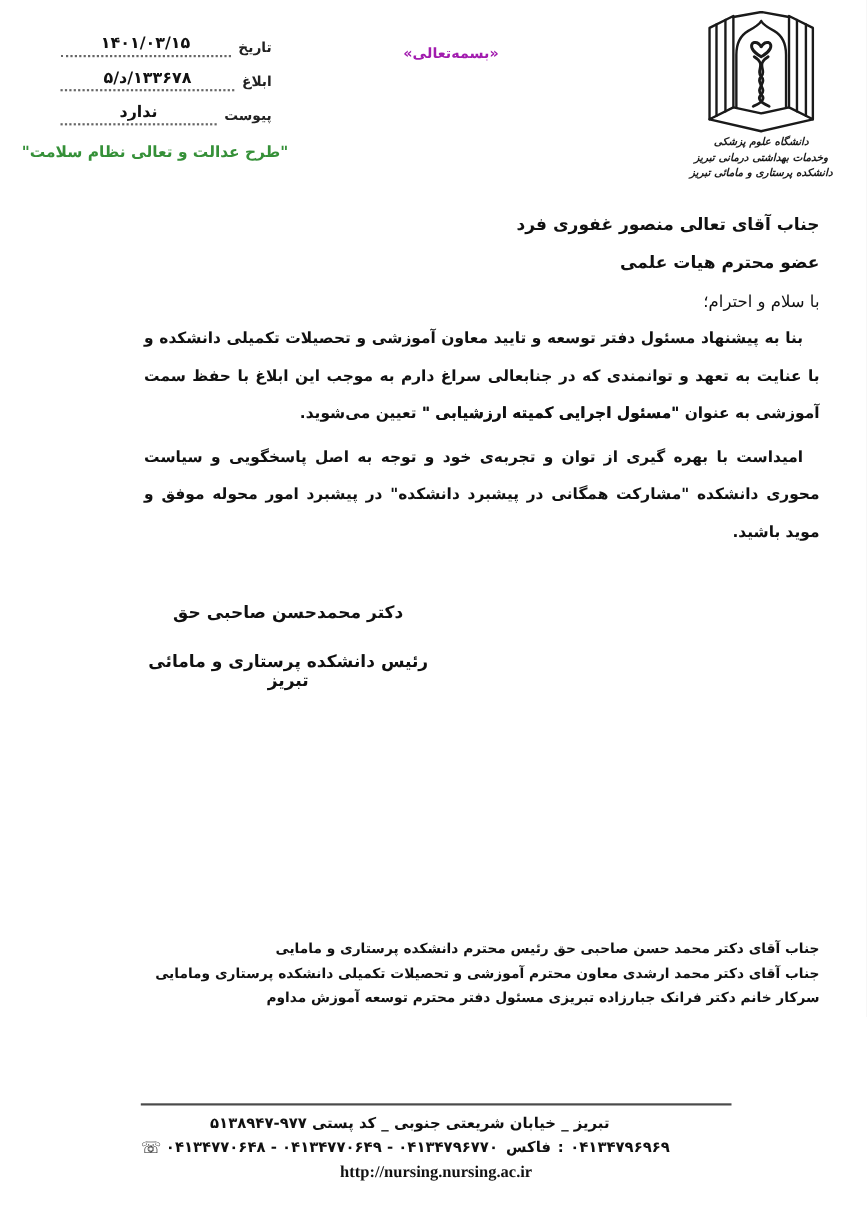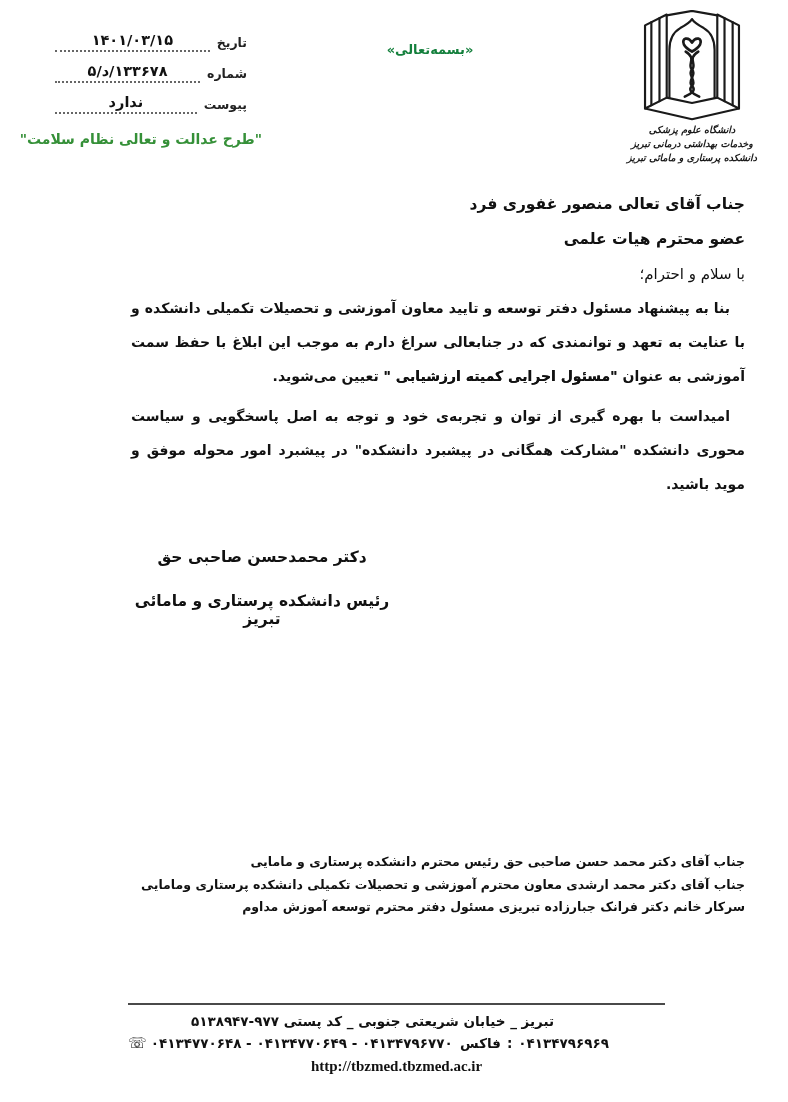--- a/index.html
+++ b/index.html
@@ -15,22 +15,22 @@
   
   .meta-block{position:absolute;left:55px;top:32px;width:192px;direction:rtl;}
   .meta-row{display:flex;align-items:flex-end;gap:7px;margin-bottom:11px;}
   .meta-label{font-size:12.5px;color:#222;white-space:nowrap;padding-bottom:2px;font-weight:bold;}
   .meta-value{
     flex:1;text-align:center;font-weight:bold;font-size:14.5px;
     border-bottom:2px dotted #666;padding:0 2px 2px;
   }
   .ltr-override{direction:ltr;unicode-bidi:bidi-override;}
   
-  .basmala{position:absolute;left:360px;top:42px;width:140px;text-align:center;
-    direction:rtl;font-size:13px;font-weight:bold;color:#15803d;}
+  .basmala{position:absolute;left:340px;top:42px;width:140px;text-align:center;
+    direction:rtl;font-size:13px;font-weight:bold;color:#a21caf;}
   
   .logo{position:absolute;left:618px;top:10px;width:148px;text-align:center;}
   .logo svg{display:block;margin:0 auto;}
   .logo-caption{direction:rtl;font-size:9.5px;line-height:12px;font-weight:bold;
     font-style:italic;color:#1a1a1a;margin-top:2px;}
   
   .slogan{position:absolute;left:38px;top:131px;width:224px;text-align:center;
     direction:rtl;white-space:nowrap;font-size:14px;font-weight:bold;color:#359038;}
   
   .letter{position:absolute;left:131px;right:43px;top:194px;direction:rtl;}
@@ -64,21 +64,21 @@
 <body>
 
 <div class="page">
 
   <div class="meta-block">
     <div class="meta-row">
       <span class="meta-label">تاریخ</span>
       <span class="meta-value ltr-override">۱۴۰۱/۰۳/۱۵</span>
     </div>
     <div class="meta-row">
-      <span class="meta-label">شماره</span>
+      <span class="meta-label">ابلاغ</span>
       <span class="meta-value ltr-override">۵/د/۱۳۳۶۷۸</span>
     </div>
     <div class="meta-row">
       <span class="meta-label">پیوست</span>
       <span class="meta-value">ندارد</span>
     </div>
   </div>
 
   <div class="basmala">«بسمه‌تعالی»</div>
 
@@ -136,16 +136,16 @@
       <span class="phones-group">
         <span class="phone-icon">☏</span>
         <span class="ltr-override">۰۴۱۳۴۷۷۰۶۴۸ - ۰۴۱۳۴۷۷۰۶۴۹ - ۰۴۱۳۴۷۹۶۷۷۰</span>
       </span>
       <span class="fax-group">
         <span>فاکس</span>
         <span>:</span>
         <span class="ltr-override">۰۴۱۳۴۷۹۶۹۶۹</span>
       </span>
     </div>
-    <div class="footer-url">http://tbzmed.tbzmed.ac.ir</div>
+    <div class="footer-url">http://nursing.nursing.ac.ir</div>
   </div>
 
 </div>
 
 </body></html>

